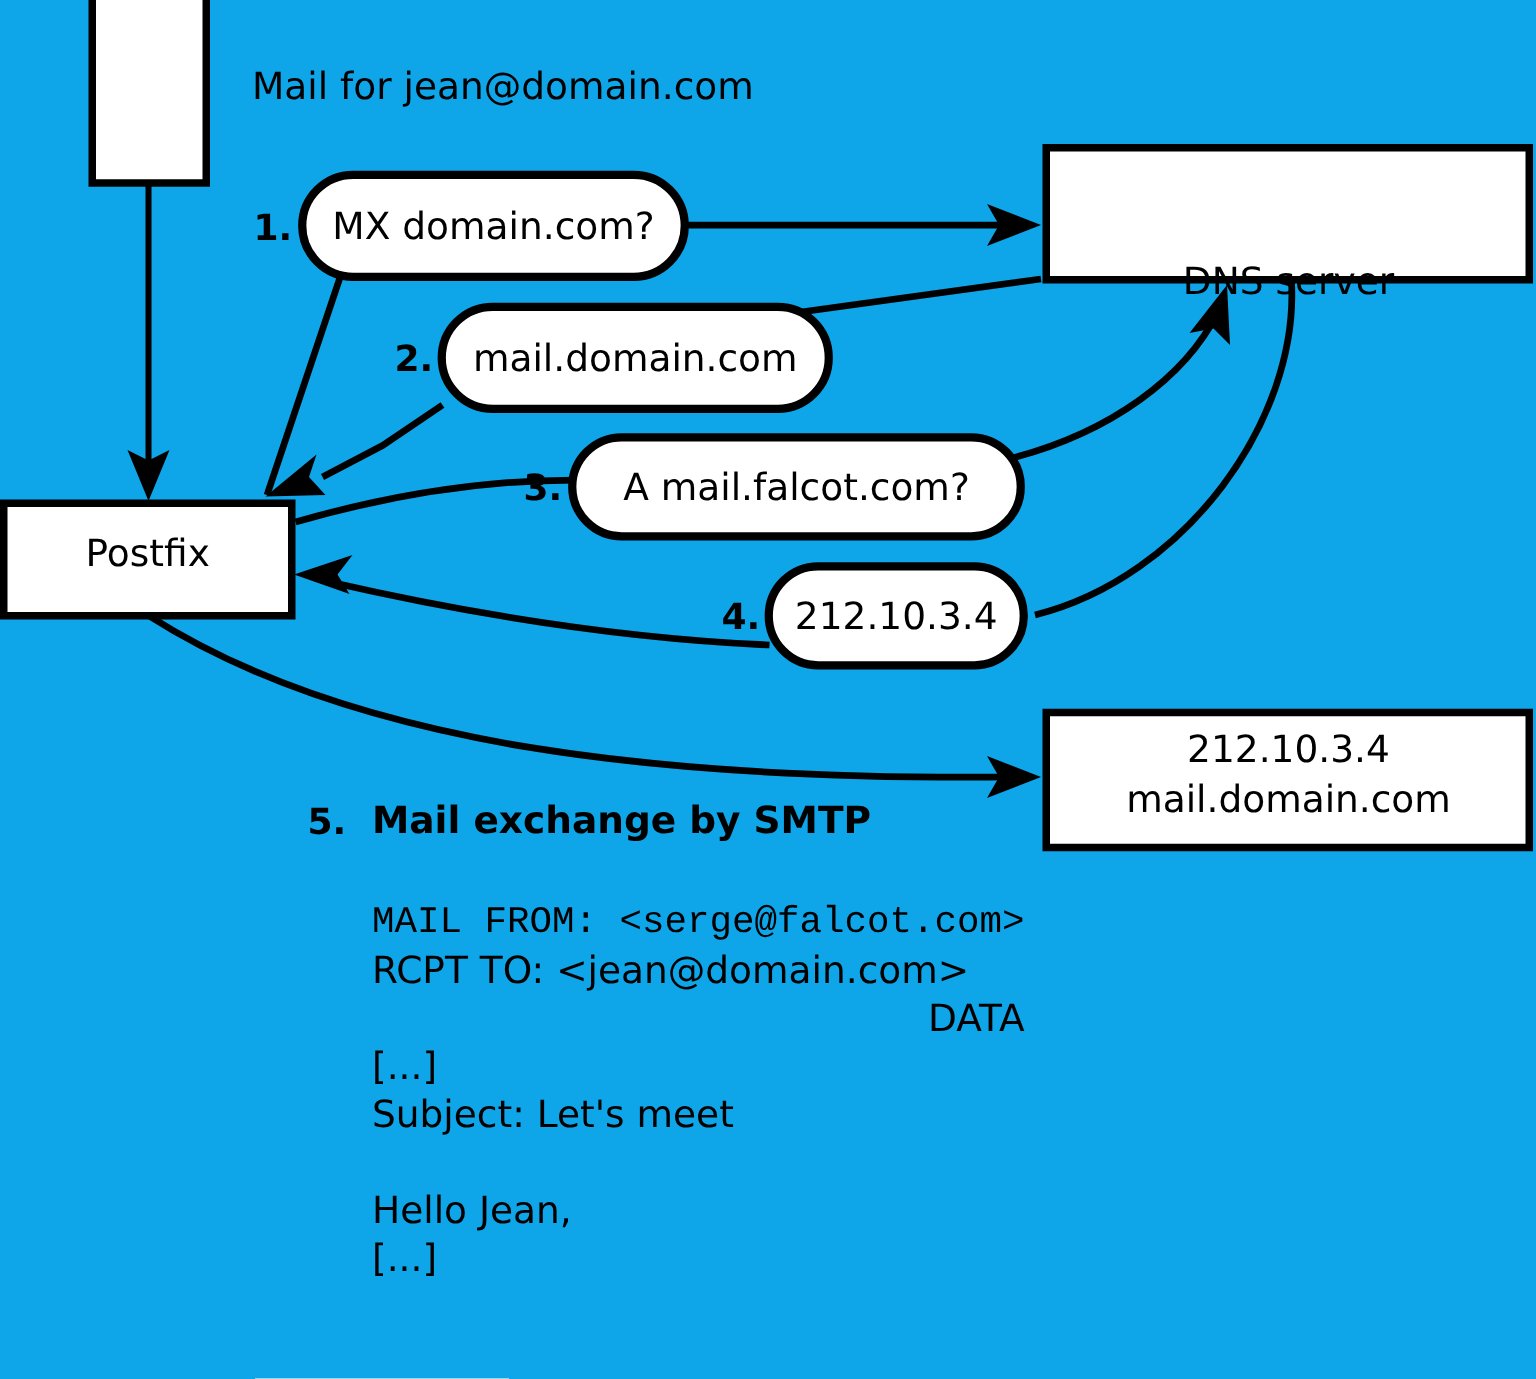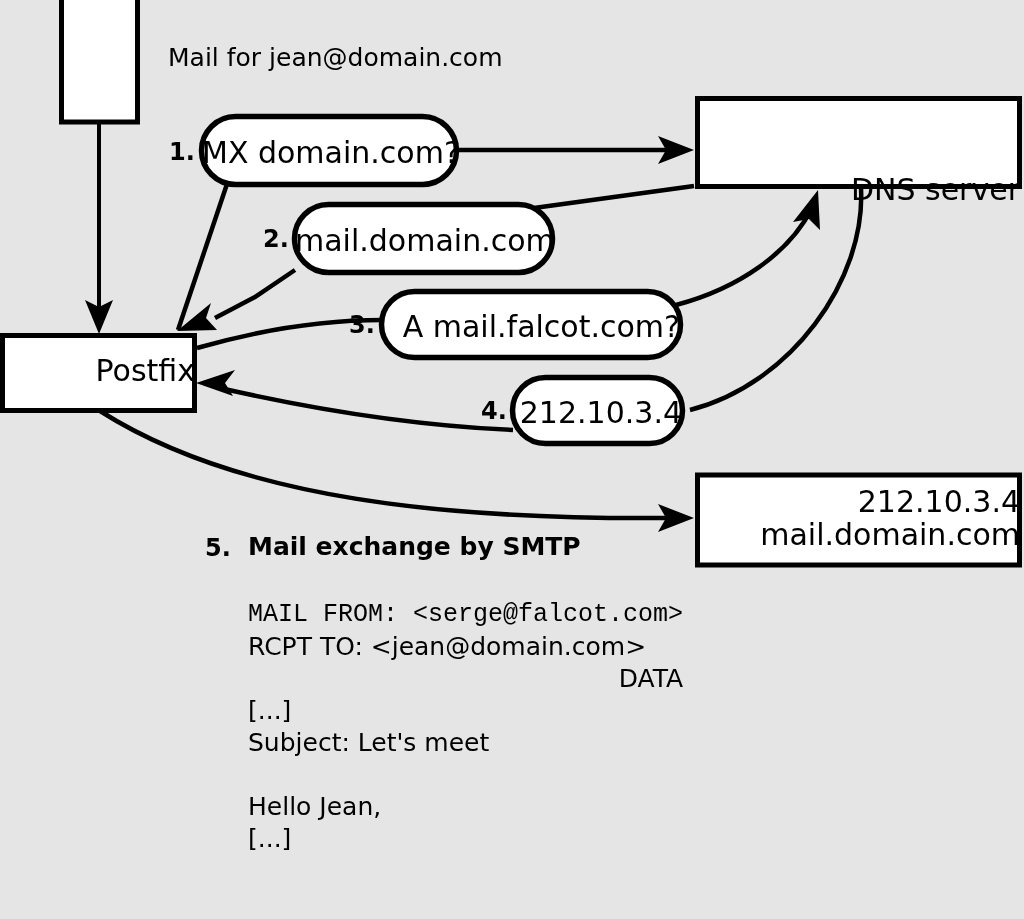--- a/index.html
+++ b/index.html
@@ -8,21 +8,21 @@
     background: #ffffff;
   }
   body {
     font-family: "DejaVu Sans", "Liberation Sans", sans-serif;
     color: #000000;
   }
   #canvas {
     position: relative;
     width: 1024px;
     height: 919px;
-    background: #e5e5e5;
+    background: #0ea5e9;
     overflow: hidden;
   }
   svg.diagram {
     position: absolute;
     left: 0;
     top: 0;
     width: 1024px;
     height: 919px;
   }
   .node-rect {
@@ -49,22 +49,22 @@
     fill: #000000;
     stroke: none;
   }
   .txt {
     position: absolute;
     white-space: pre;
     color: #000000;
     line-height: 1.0;
   }
   .node-label {
-    font-size: 30px;
-    text-align: right;
+    font-size: 25px;
+    text-align: center;
   }
   .step-num {
     font-size: 24px;
     font-weight: bold;
   }
   .title-text {
     font-size: 25px;
   }
   .smtp-head {
     font-size: 25px;

